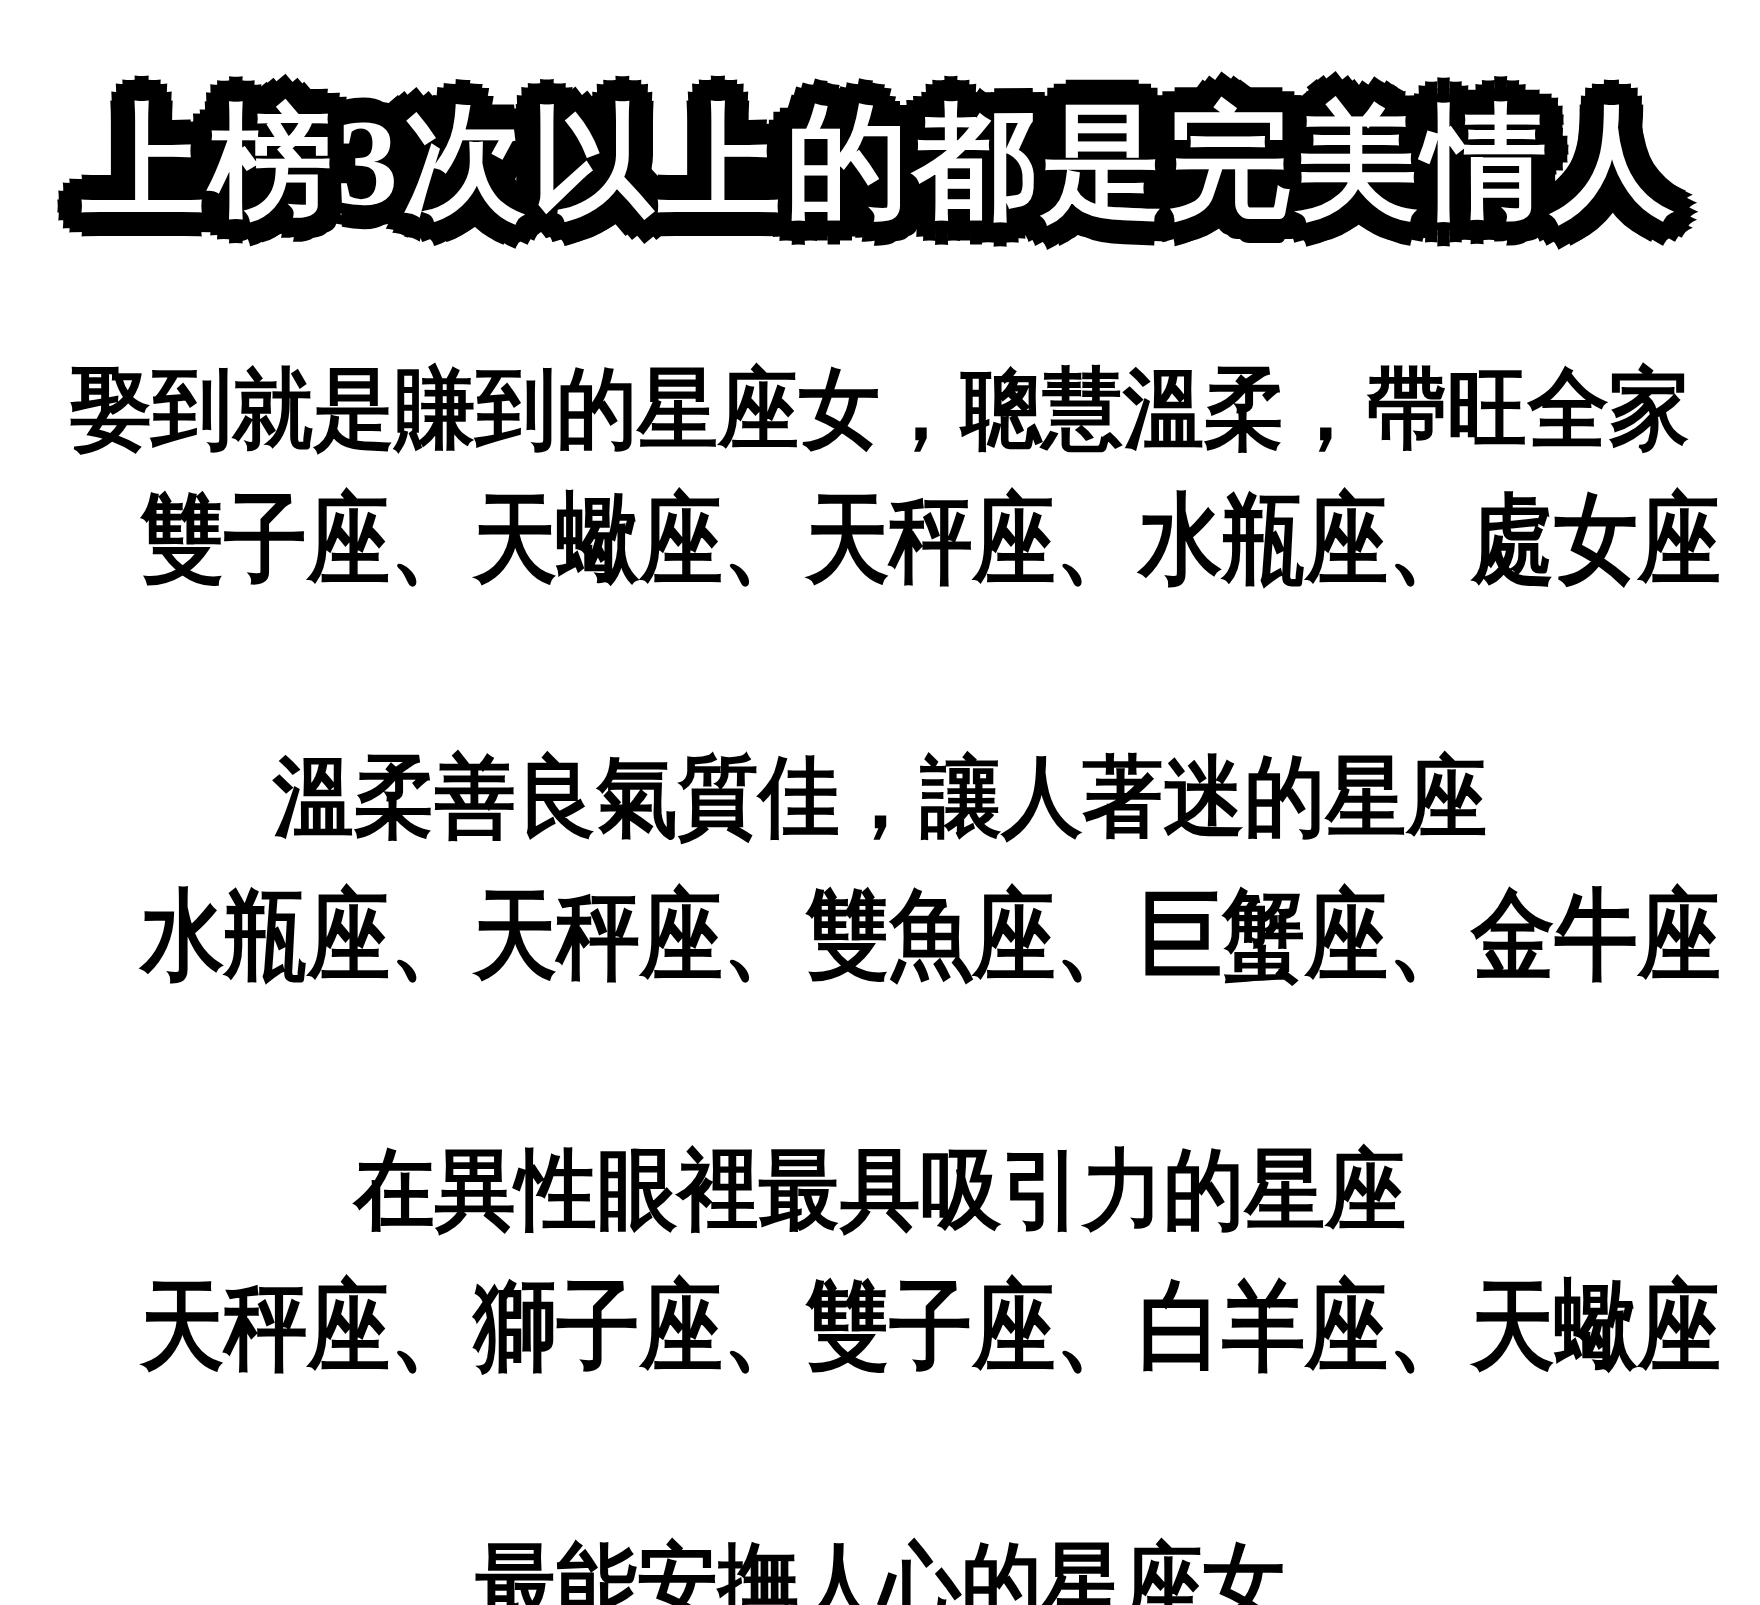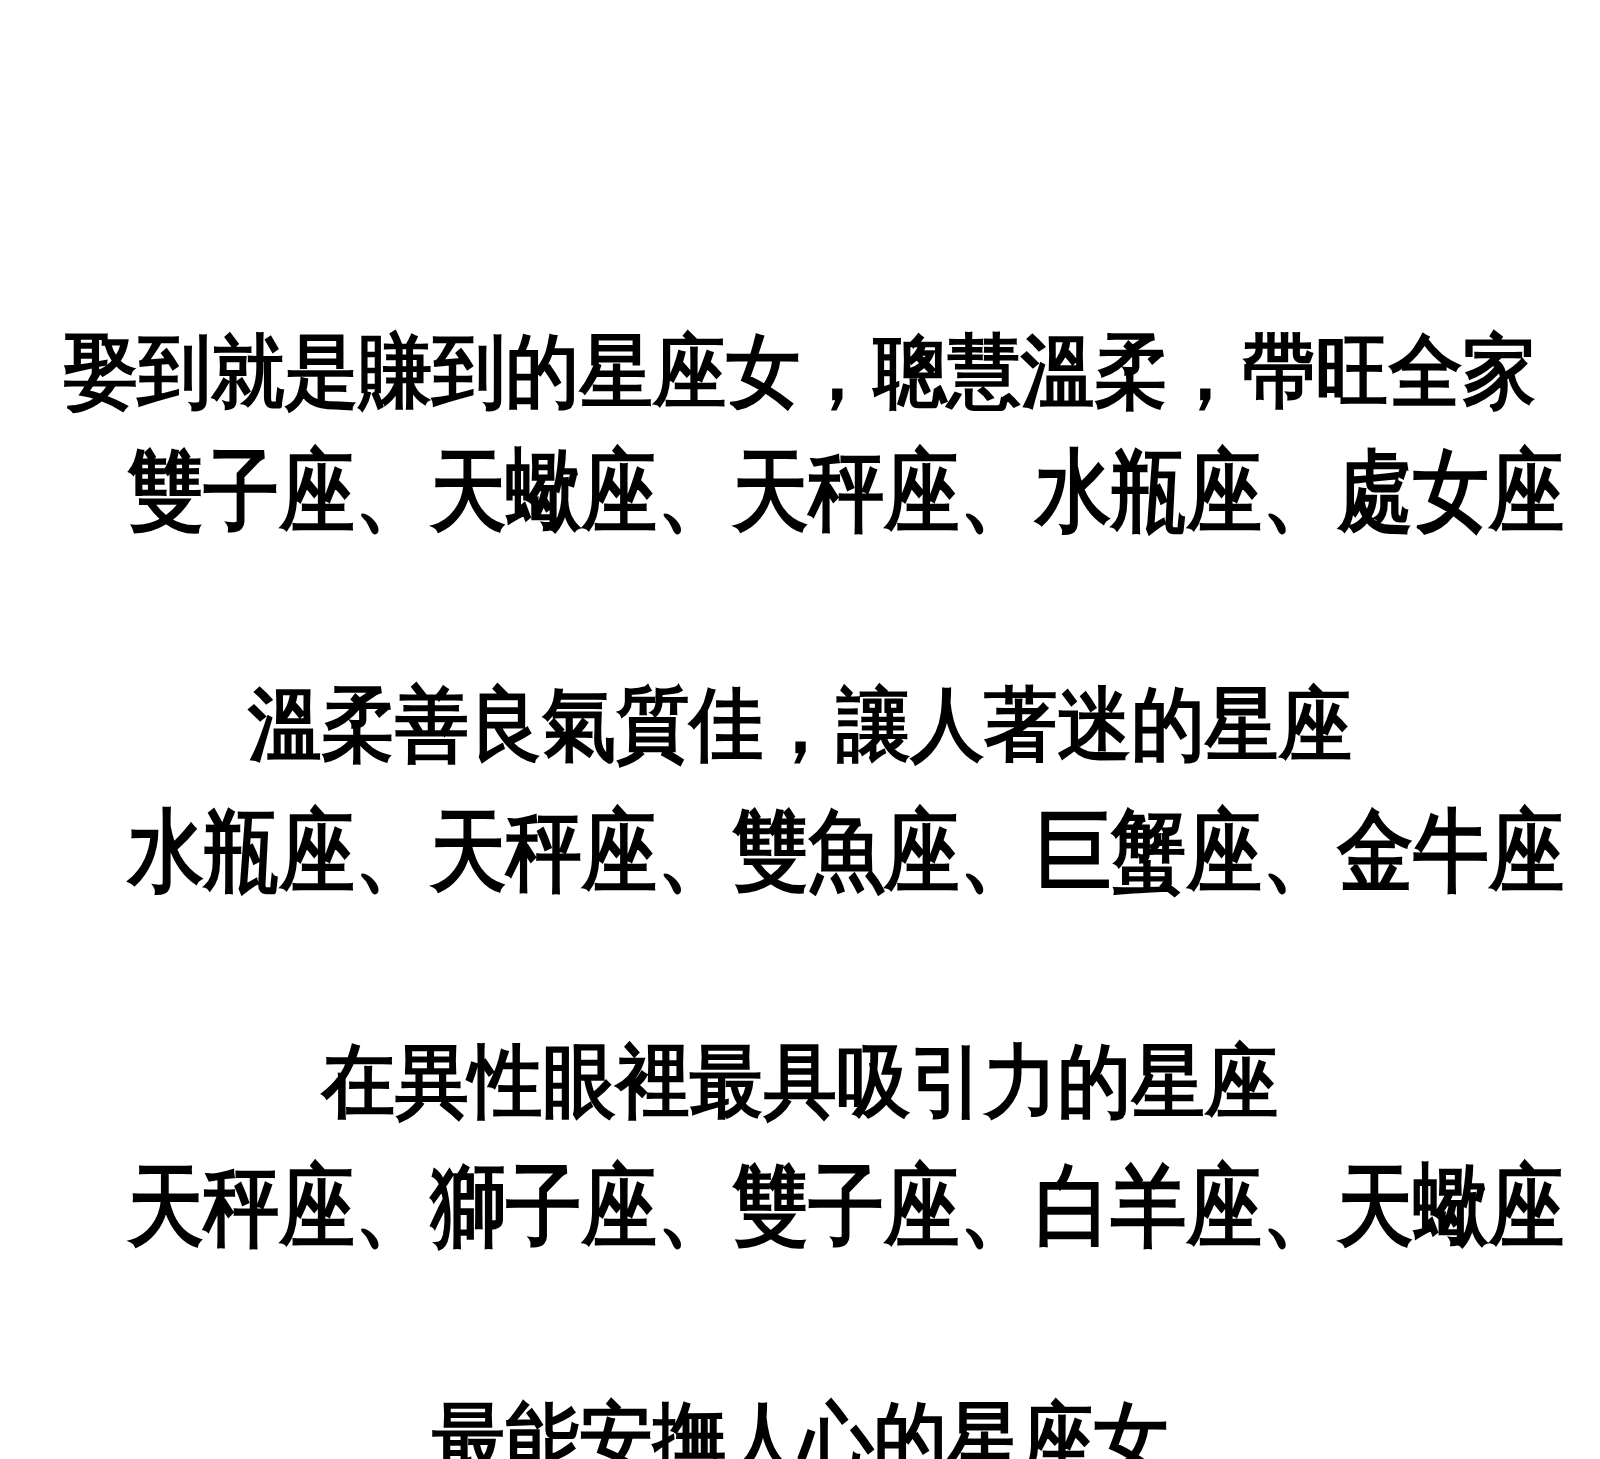--- a/index.html
+++ b/index.html
@@ -63,20 +63,21 @@
   .l4 { top: 806px; }
   .l5 { top: 1042px; }
   .l6 { top: 1161px; }
   .l7 { top: 1400px; } 
 </style>
 </head>
 <body>
 
 <div class="page">
 
+  <div class="title">上榜3次以上的都是完美情人</div>
 
   <div class="line heading l1">娶到就是賺到的星座女，聰慧溫柔，帶旺全家</div>
 
   <div class="line signs l2">雙子座、天蠍座、天秤座、水瓶座、處女座</div>
 
   <div class="line heading l3">溫柔善良氣質佳，讓人著迷的星座</div>
 
   <div class="line signs l4">水瓶座、天秤座、雙魚座、巨蟹座、金牛座</div>
 
   <div class="line heading l5">在異性眼裡最具吸引力的星座</div>

